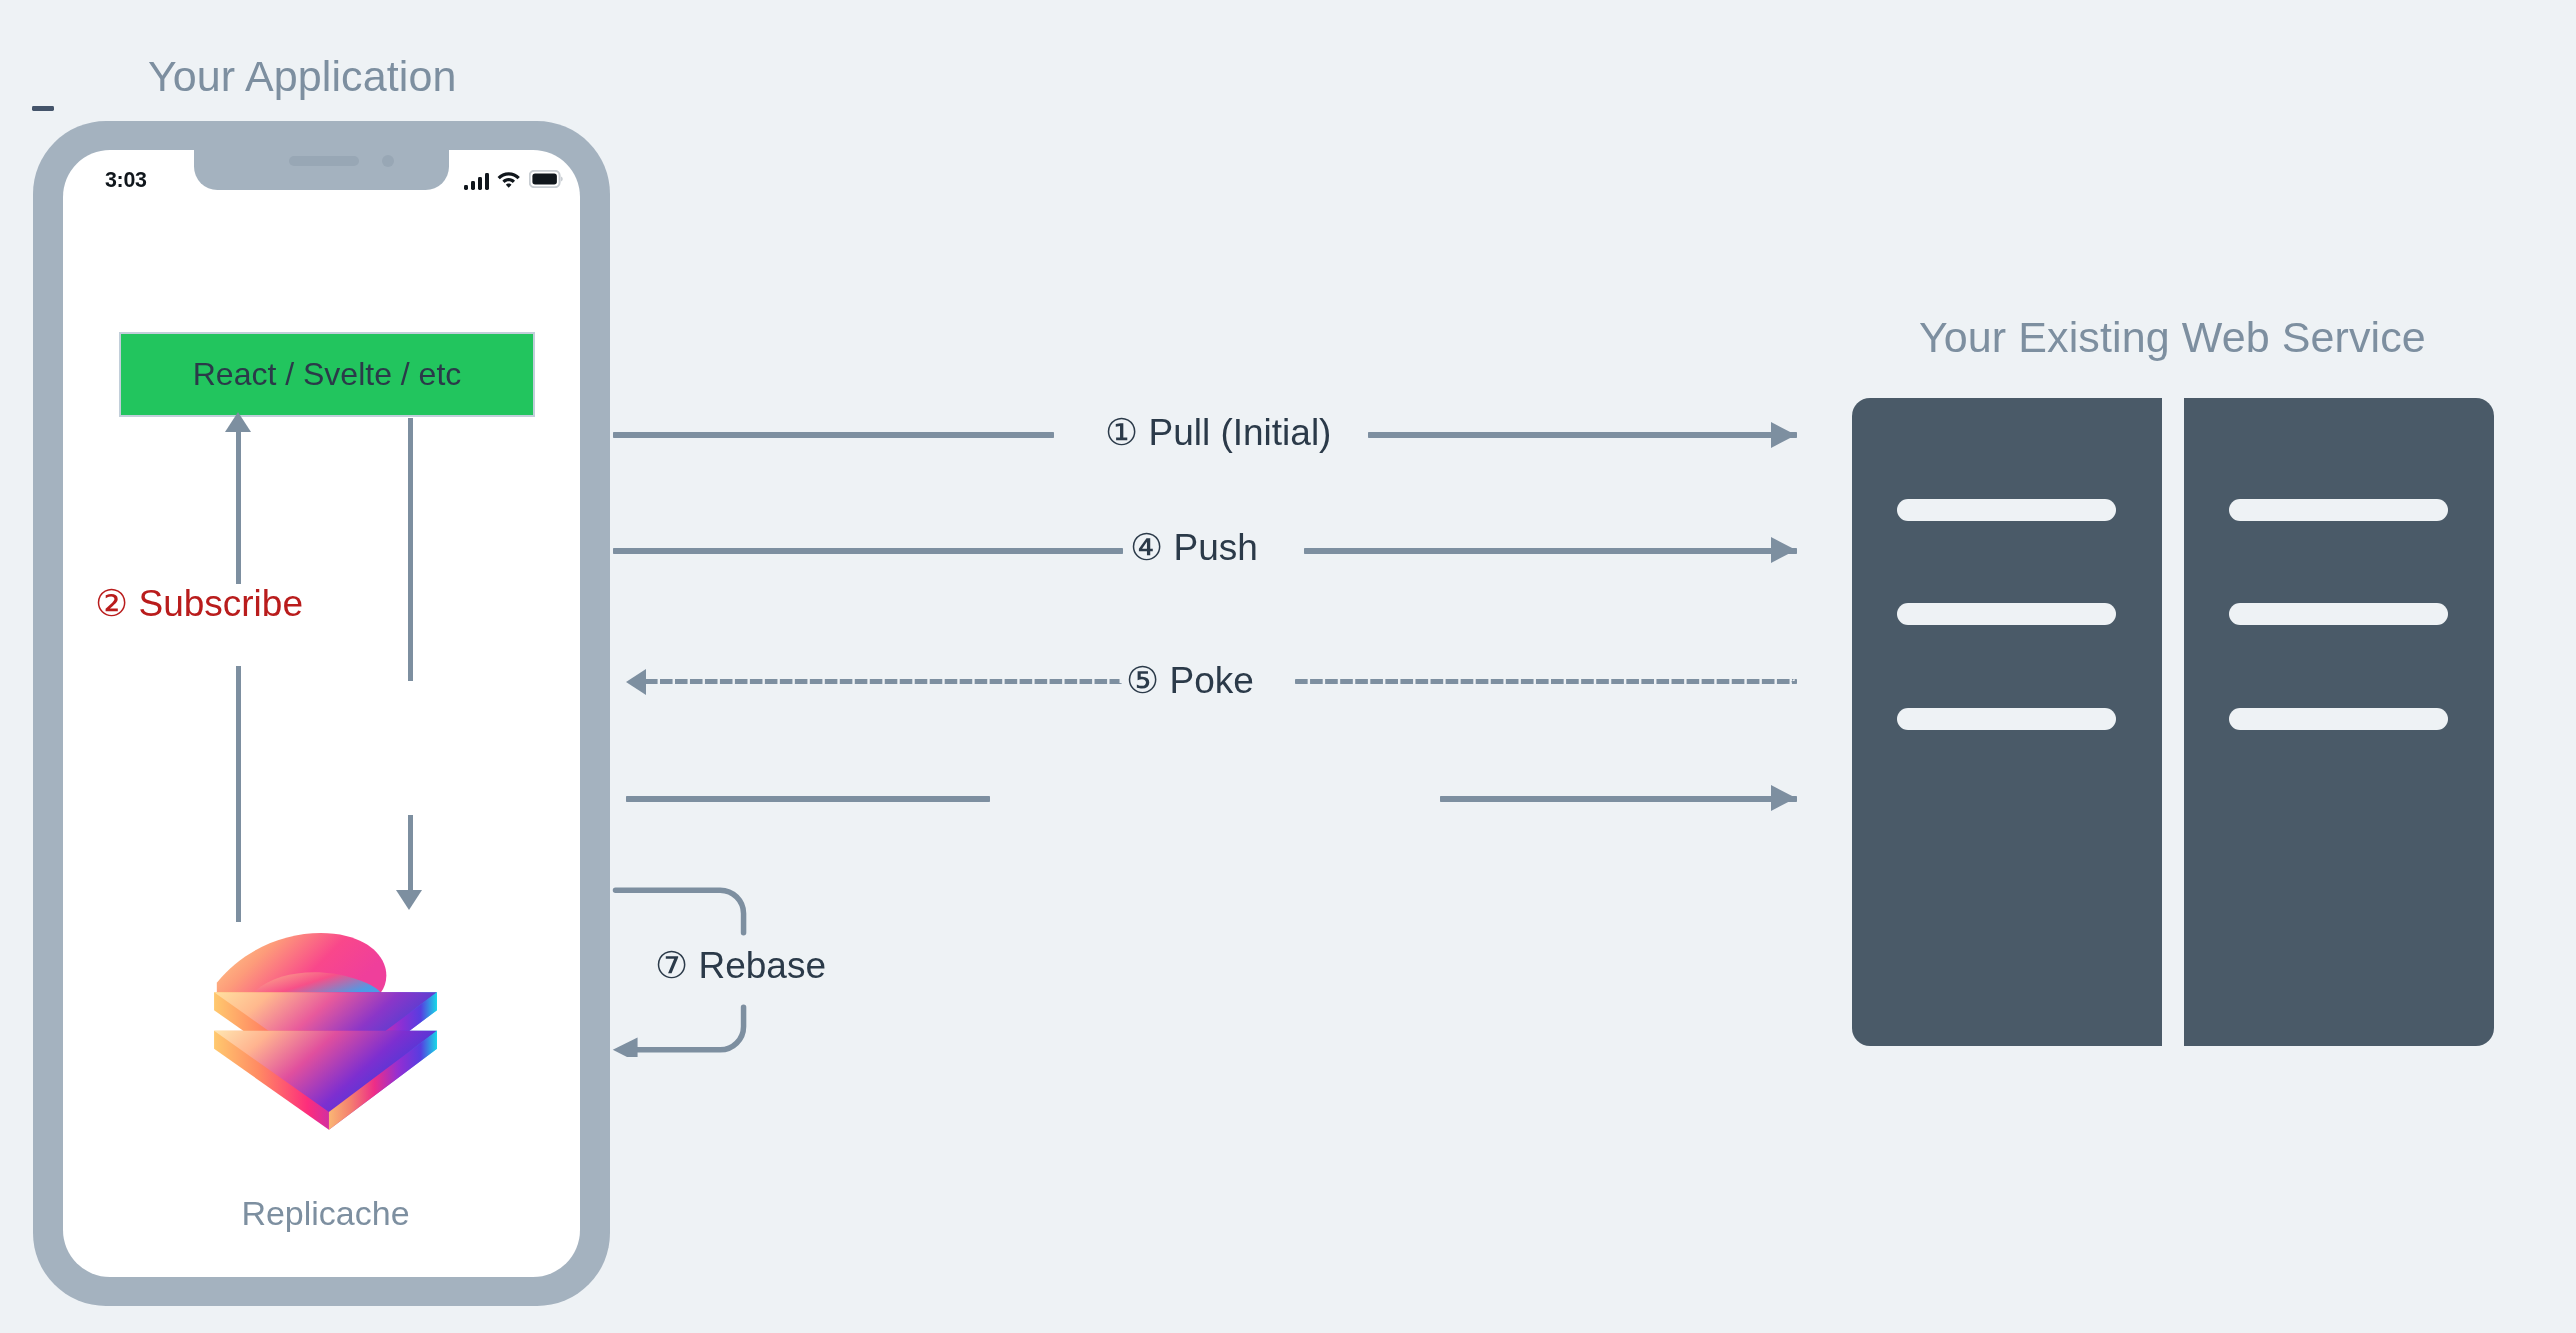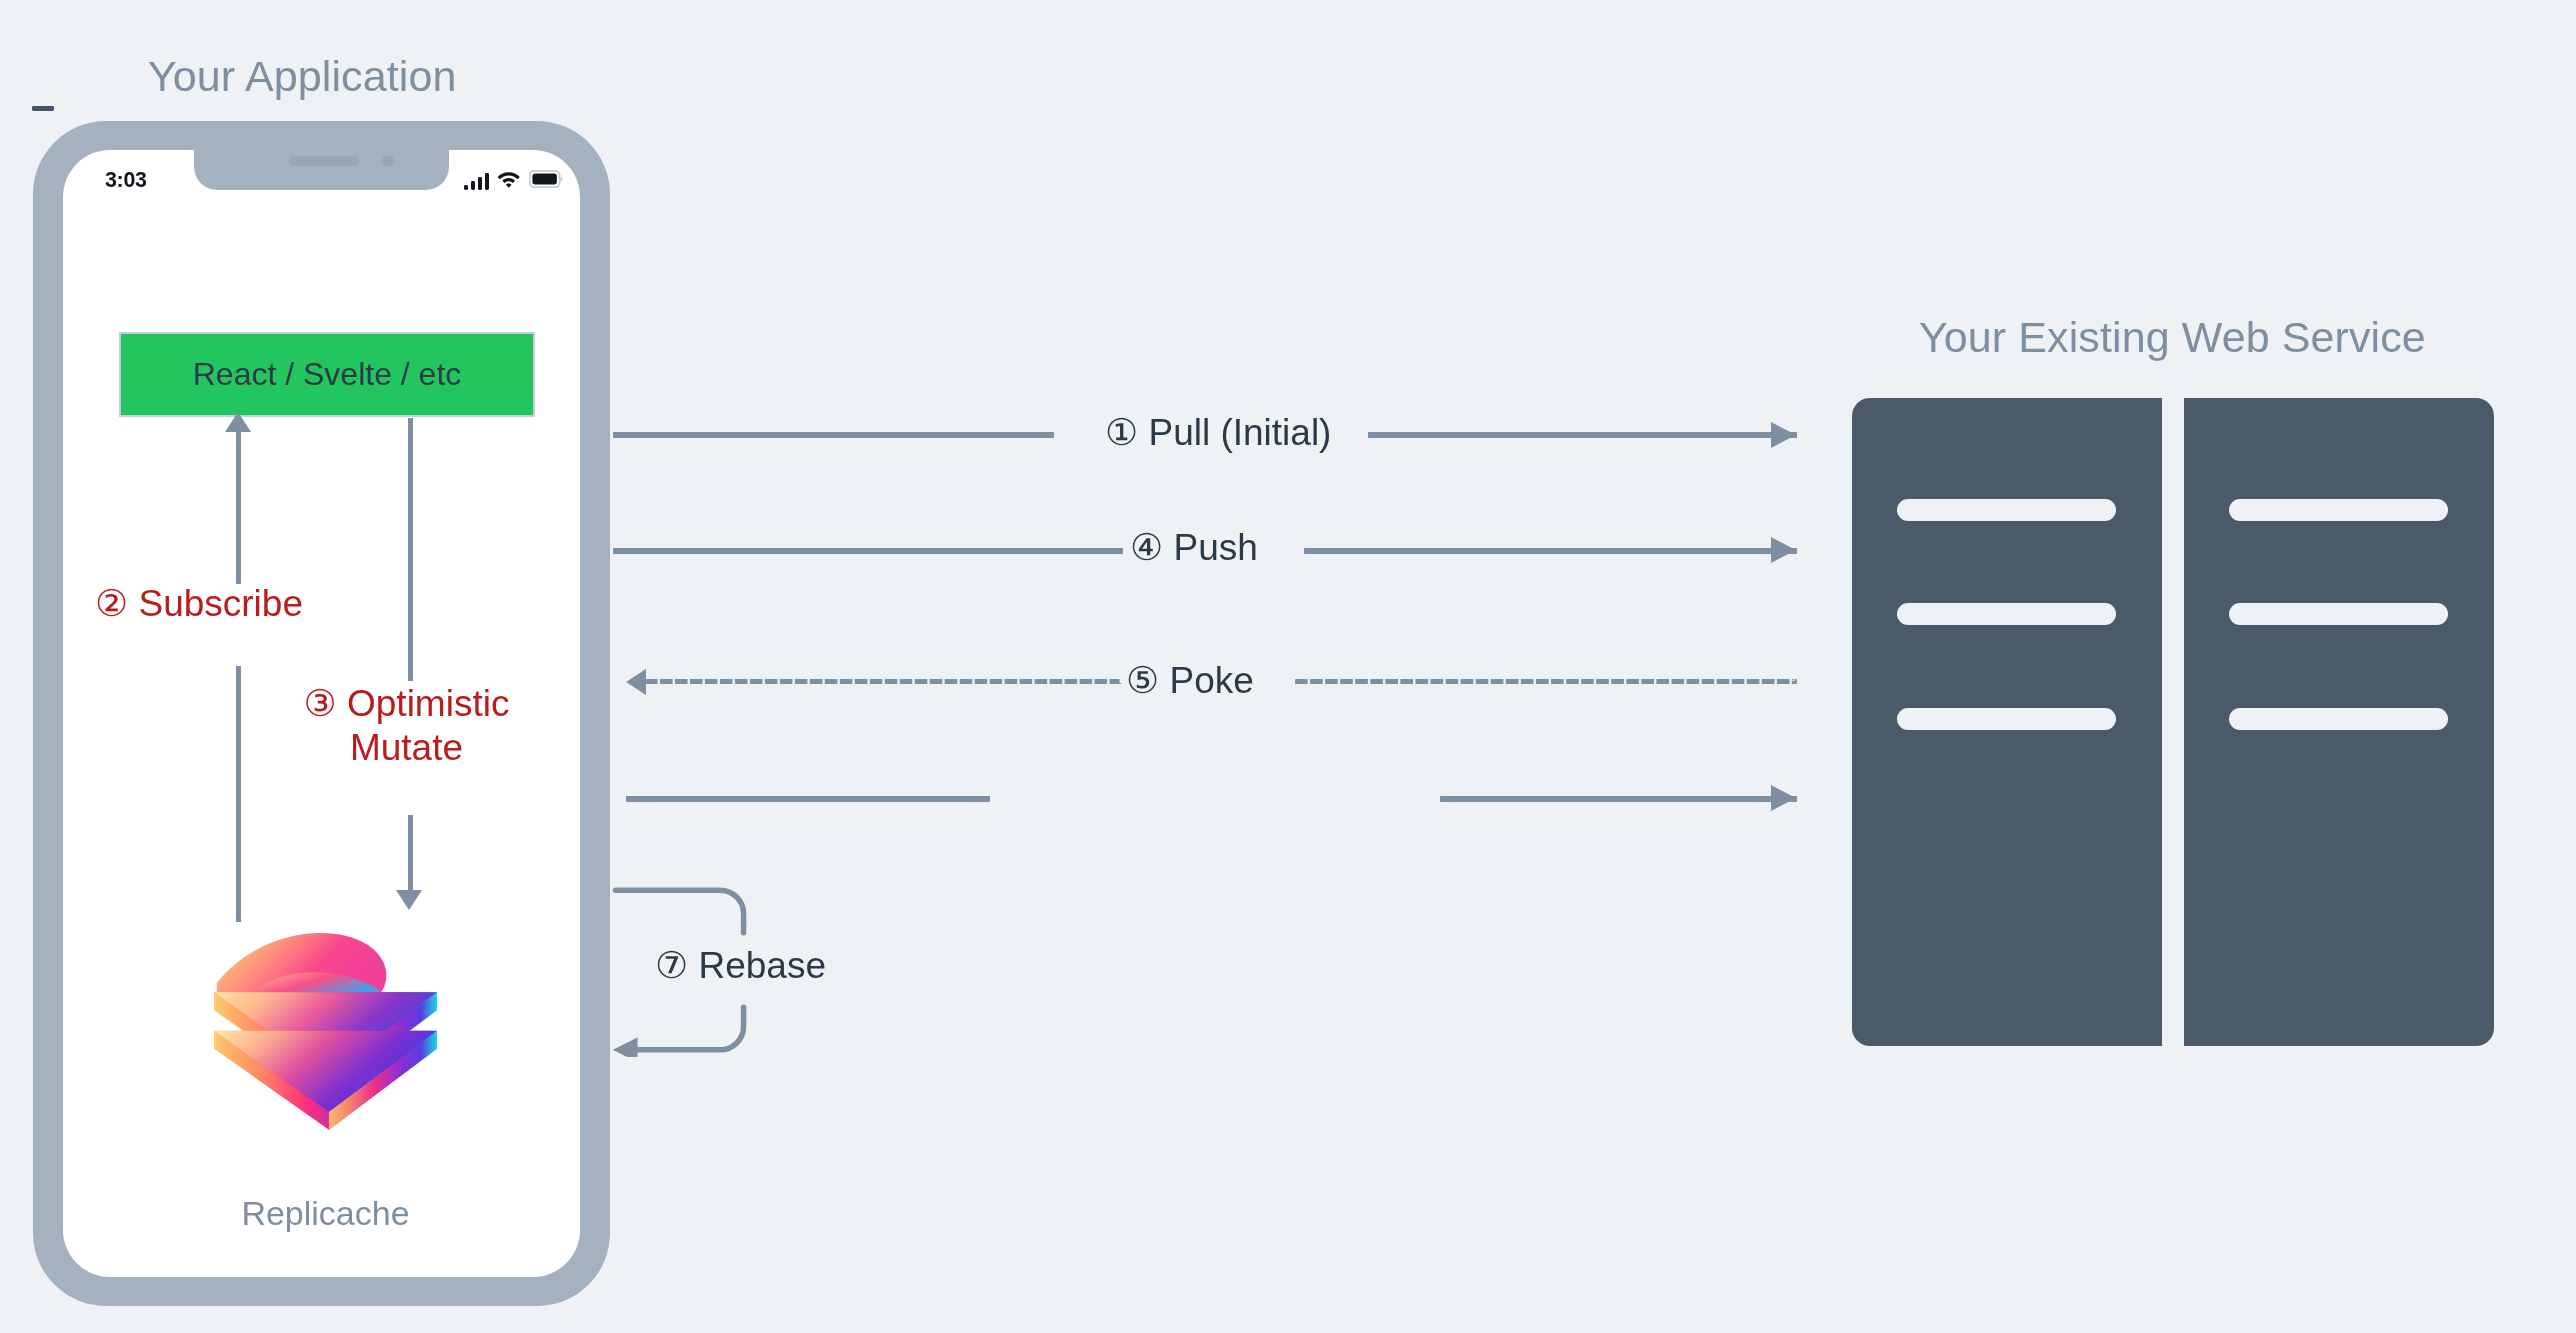--- a/index.html
+++ b/index.html
@@ -296,24 +296,20 @@
   </div>
 
   <div class="abs arrow-up" id="sub-arrowhead"></div>
   <div class="abs vline" id="sub-line-top"></div>
   <div class="abs vline" id="sub-line-bot"></div>
   <div class="abs step-label" id="label-subscribe">② Subscribe</div>
 
   <div class="abs vline" id="mut-line-top"></div>
   <div class="abs vline" id="mut-line-bot"></div>
   <div class="abs arrow-down" id="mut-arrowhead"></div>
-  <div class="abs step-label" id="label-mutate">
-    <span>③ Optimistic</span>
-    <span class="l2">Mutate</span>
-  </div>
 
   <div class="abs" id="replicache-logo">
     <svg width="303" height="227" viewBox="0 0 440 330">
       <defs>
         <linearGradient id="gBlob" x1="0" y1="0" x2="1" y2="0.35">
           <stop offset="0" stop-color="#ffd98a"></stop>
           <stop offset="0.35" stop-color="#fd9b7a"></stop>
           <stop offset="0.7" stop-color="#f9478b"></stop>
           <stop offset="1" stop-color="#ef3f9b"></stop>
         </linearGradient>

